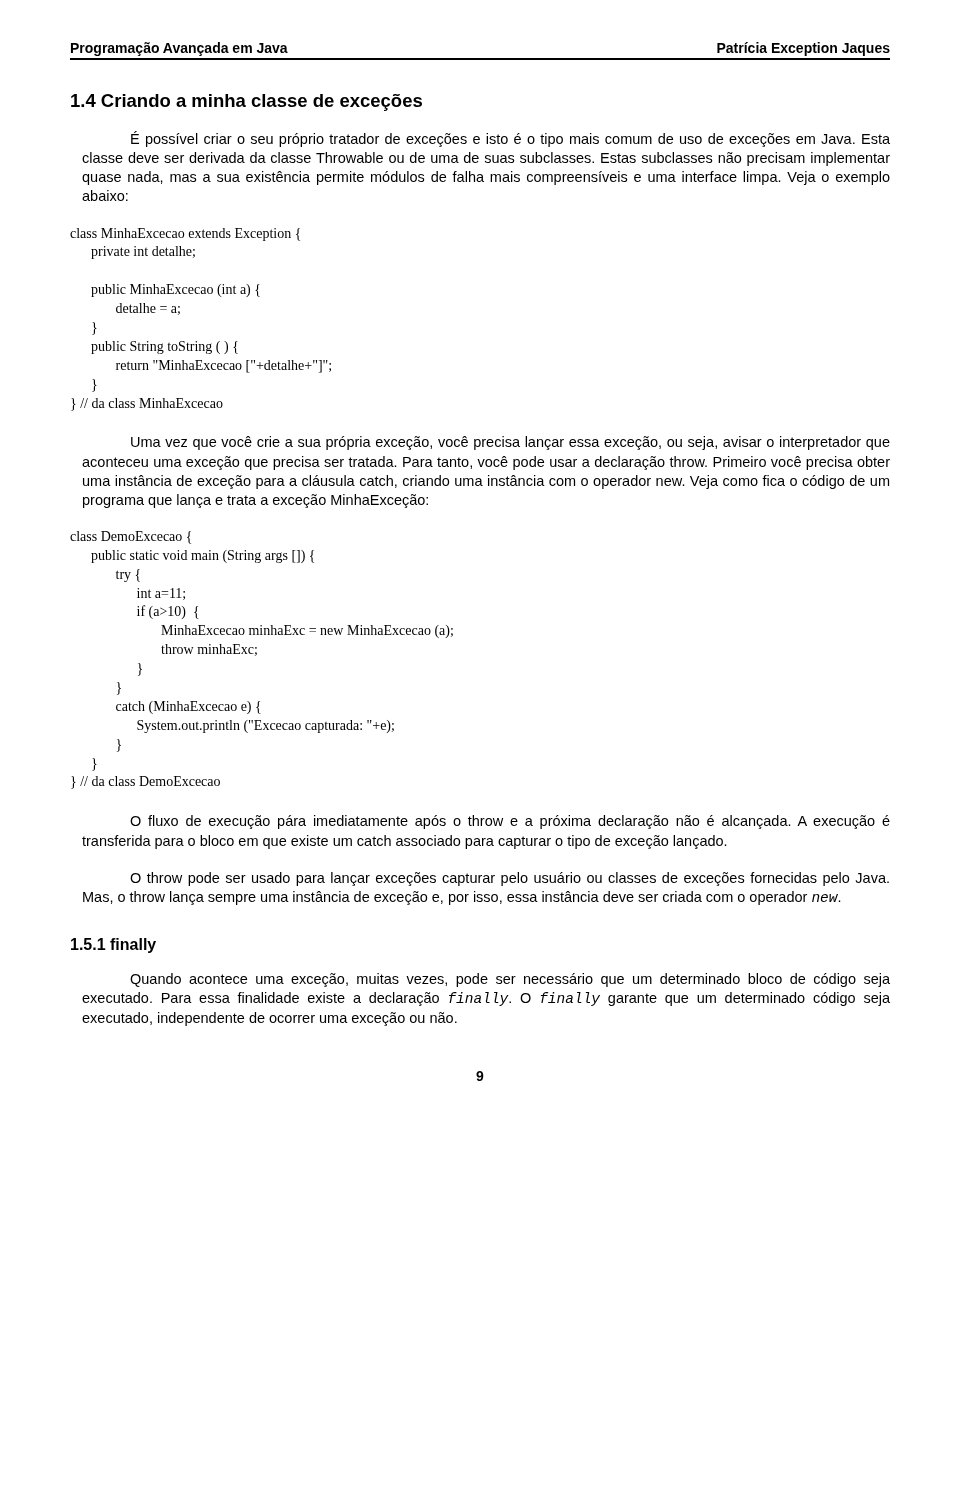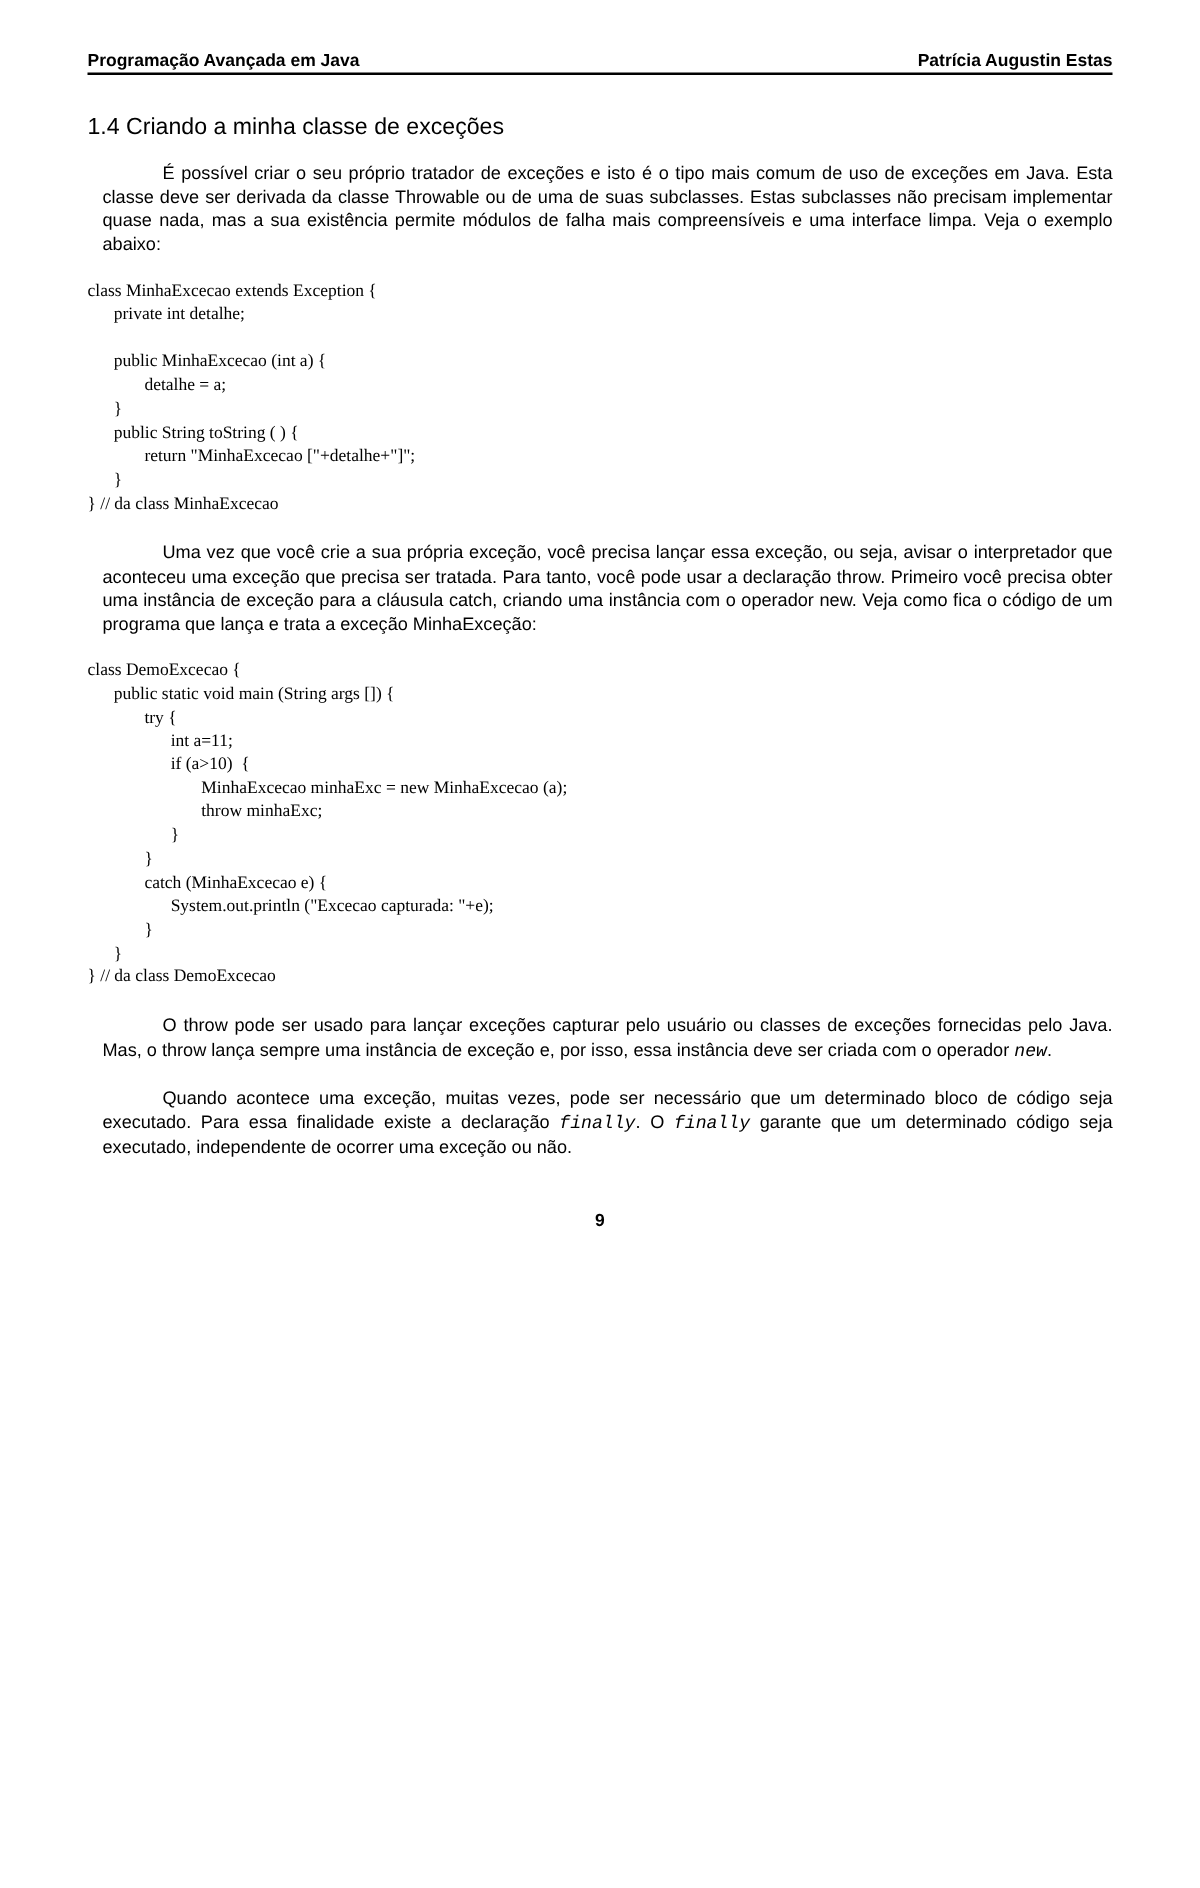--- a/index.html
+++ b/index.html
@@ -17,21 +17,21 @@
     display: flex;
     justify-content: space-between;
     font-weight: bold;
     font-size: 14px;
     border-bottom: 2px solid #000;
     padding-bottom: 2px;
     margin-bottom: 24px;
   }
   h2.section {
     font-size: 18.5px;
-    font-weight: normal;
+    font-weight: bold;
     margin: 30px 0 18px 0;
   }
   h3.subsection {
     font-size: 16px;
     font-weight: bold;
     margin: 28px 0 16px 0;
   }
   p.body {
     font-size: 14.5px;
     line-height: 1.32;
@@ -59,21 +59,21 @@
     margin-top: 40px;
   }
 </style>
 </head>
 <body>
 
 <div class="page">
 
   <div class="header">
     <span>Programação Avançada em Java</span>
-    <span>Patrícia Augustin Estas</span>
+    <span>Patrícia Exception Jaques</span>
   </div>
 
   <h2 class="section">1.4 Criando a minha classe de exceções</h2>
 
   <p class="body first">É possível criar o seu próprio tratador de exceções e isto é o tipo mais comum de uso de exceções em Java. Esta classe deve ser derivada da classe Throwable ou de uma de suas subclasses. Estas subclasses não precisam implementar quase nada, mas a sua existência permite módulos de falha mais compreensíveis e uma interface limpa. Veja o exemplo abaixo:</p>
 
   <pre class="code">class MinhaExcecao extends Exception {
       private int detalhe;
 
       public MinhaExcecao (int a) {
@@ -95,21 +95,23 @@
                           MinhaExcecao minhaExc = new MinhaExcecao (a);
                           throw minhaExc;
                    }
              }
              catch (MinhaExcecao e) {
                    System.out.println ("Excecao capturada: "+e);
              }
       }
 } // da class DemoExcecao</pre>
 
+  <p class="body first">O fluxo de execução pára imediatamente após o throw e a próxima declaração não é alcançada. A execução é transferida para o bloco em que existe um catch associado para capturar o tipo de exceção lançado.</p>
 
   <p class="body first"><span>O throw pode ser usado para lançar exceções capturar pelo usuário ou classes de exceções fornecidas pelo Java. Mas, o throw lança sempre uma instância de exceção e, por isso, essa instância deve ser criada com o operador </span><span class="italic">new</span><span>.</span></p>
 
+  <h3 class="subsection">1.5.1   finally</h3>
 
   <p class="body first"><span>Quando acontece uma exceção, muitas vezes, pode ser necessário que um determinado bloco de código seja executado. Para essa finalidade existe a declaração </span><span class="italic">finally</span><span>. O </span><span class="italic">finally</span><span> garante que um determinado código seja executado, independente de ocorrer uma exceção ou não.</span></p>
 
   <div class="pagenum">9</div>
 
 </div>
 
 </body></html>

